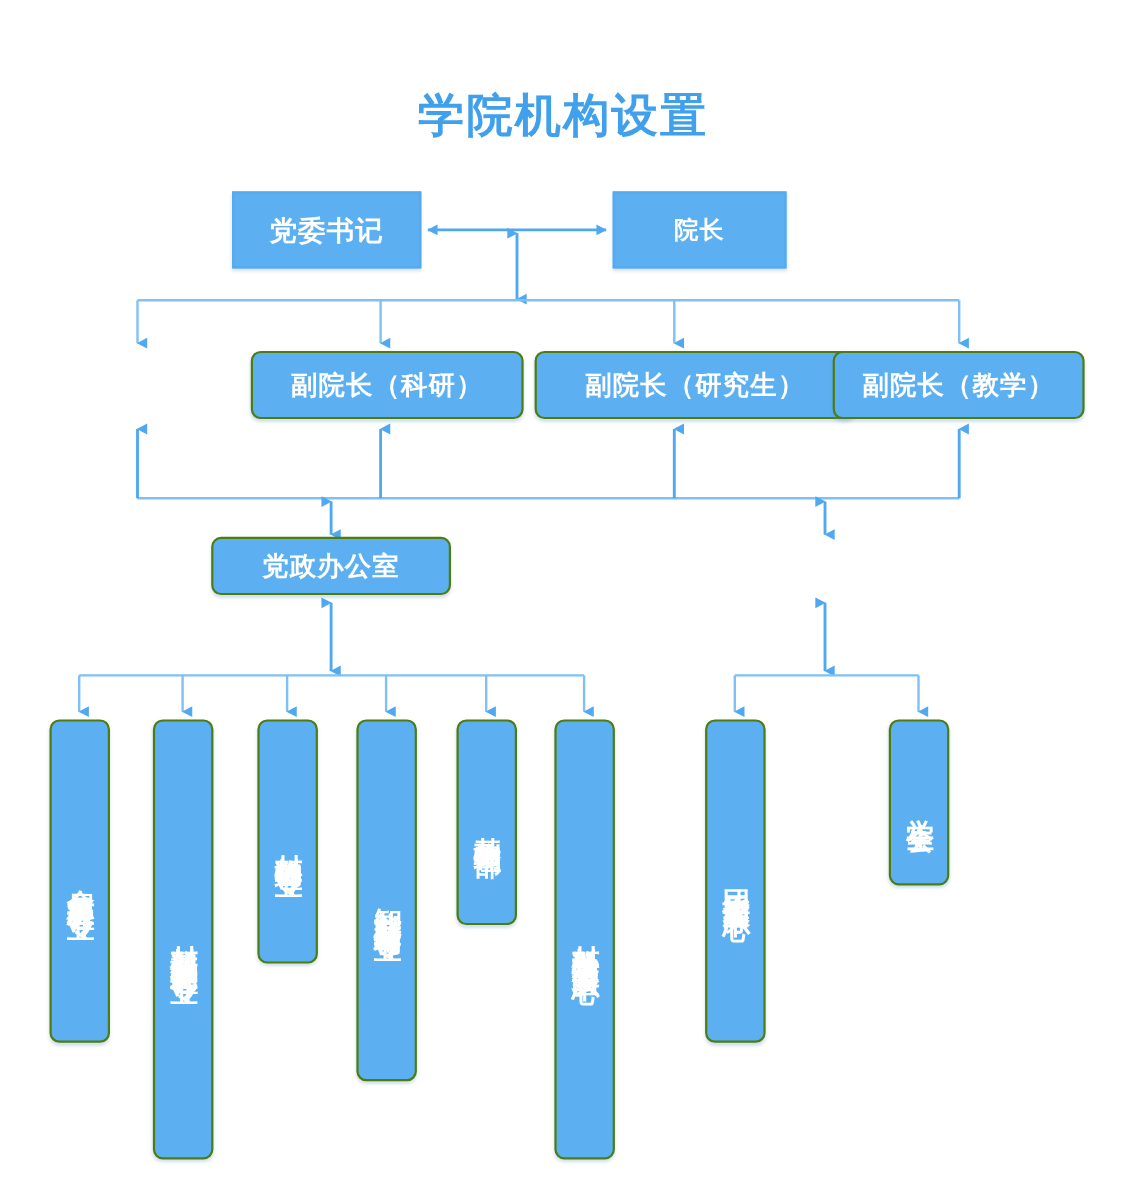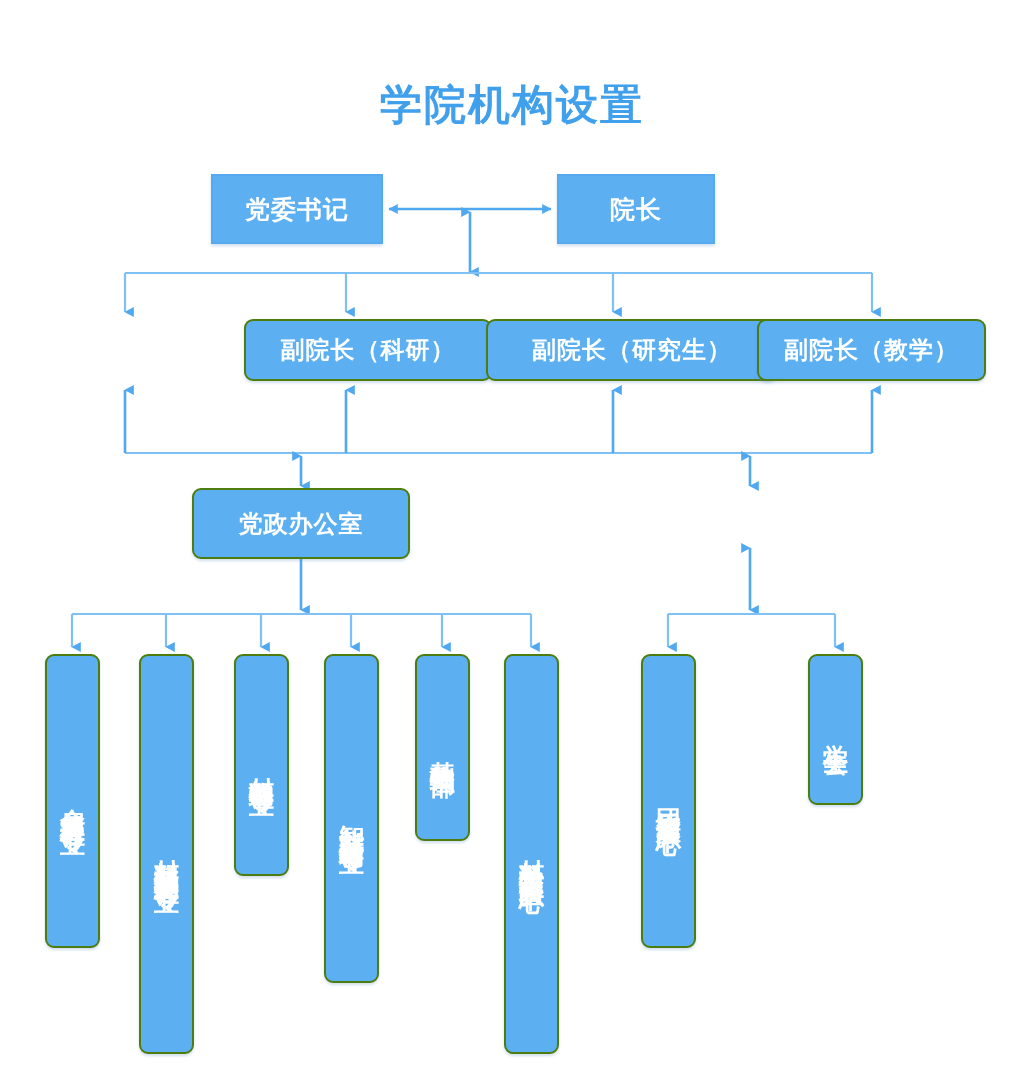--- a/index.html
+++ b/index.html
@@ -149,38 +149,38 @@
       <line x1="668" y1="598" x2="835" y2="598" stroke="#7FC0F5" stroke-width="2.2"></line>
       <line x1="668" y1="598" x2="668" y2="631" stroke="#7FC0F5" stroke-width="2.2" marker-end="url(#arrDown)"></line>
       <line x1="835" y1="598" x2="835" y2="631" stroke="#7FC0F5" stroke-width="2.2" marker-end="url(#arrDown)"></line>
     </g>
   </svg>
 
   <div class="node square" style="left:211px; top:158px; width:172px; height:70px; font-size:25px;">
     <span class="label">党委书记</span>
   </div>
 
-  <div class="node square" style="left:557px; top:158px; width:158px; height:70px; font-size:25px;text-align:center;">
+  <div class="node square" style="left:557px; top:158px; width:158px; height:70px; font-size:22px;text-align:center;">
     <span class="label">院长</span>
   </div>
 
 
-  <div class="node rounded" style="left:228px; top:303px; width:248px; height:62px; font-size:24px;margin-left:16px;">
+  <div class="node rounded" style="left:228px; top:303px; width:248px; height:62px; font-size:24px;">
     <span class="label">副院长（科研）</span>
   </div>
 
   <div class="node rounded" style="left:486px; top:303px; width:292px; height:62px; font-size:24px;">
     <span class="label">副院长（研究生）</span>
   </div>
 
   <div class="node rounded" style="left:757px; top:303px; width:229px; height:62px; font-size:24px;">
     <span class="label">副院长（教学）</span>
   </div>
 
-  <div class="node rounded" style="left:192px; top:472px; width:218px; height:71px; font-size:24px;">
+  <div class="node rounded" style="left:192px; top:472px; width:218px; height:53px; font-size:24px;">
     <span class="label">党政办公室</span>
   </div>
 
 
   <div class="node rounded vertical" style="left:45px; top:638px; width:55px; height:294px; font-size:25px;">
     <span class="label">金属材料工程专业</span>
   </div>
 
   <div class="node rounded vertical" style="left:139px; top:638px; width:55px; height:400px; font-size:25px;">
     <span class="label">材料成型及控制工程专业</span>

